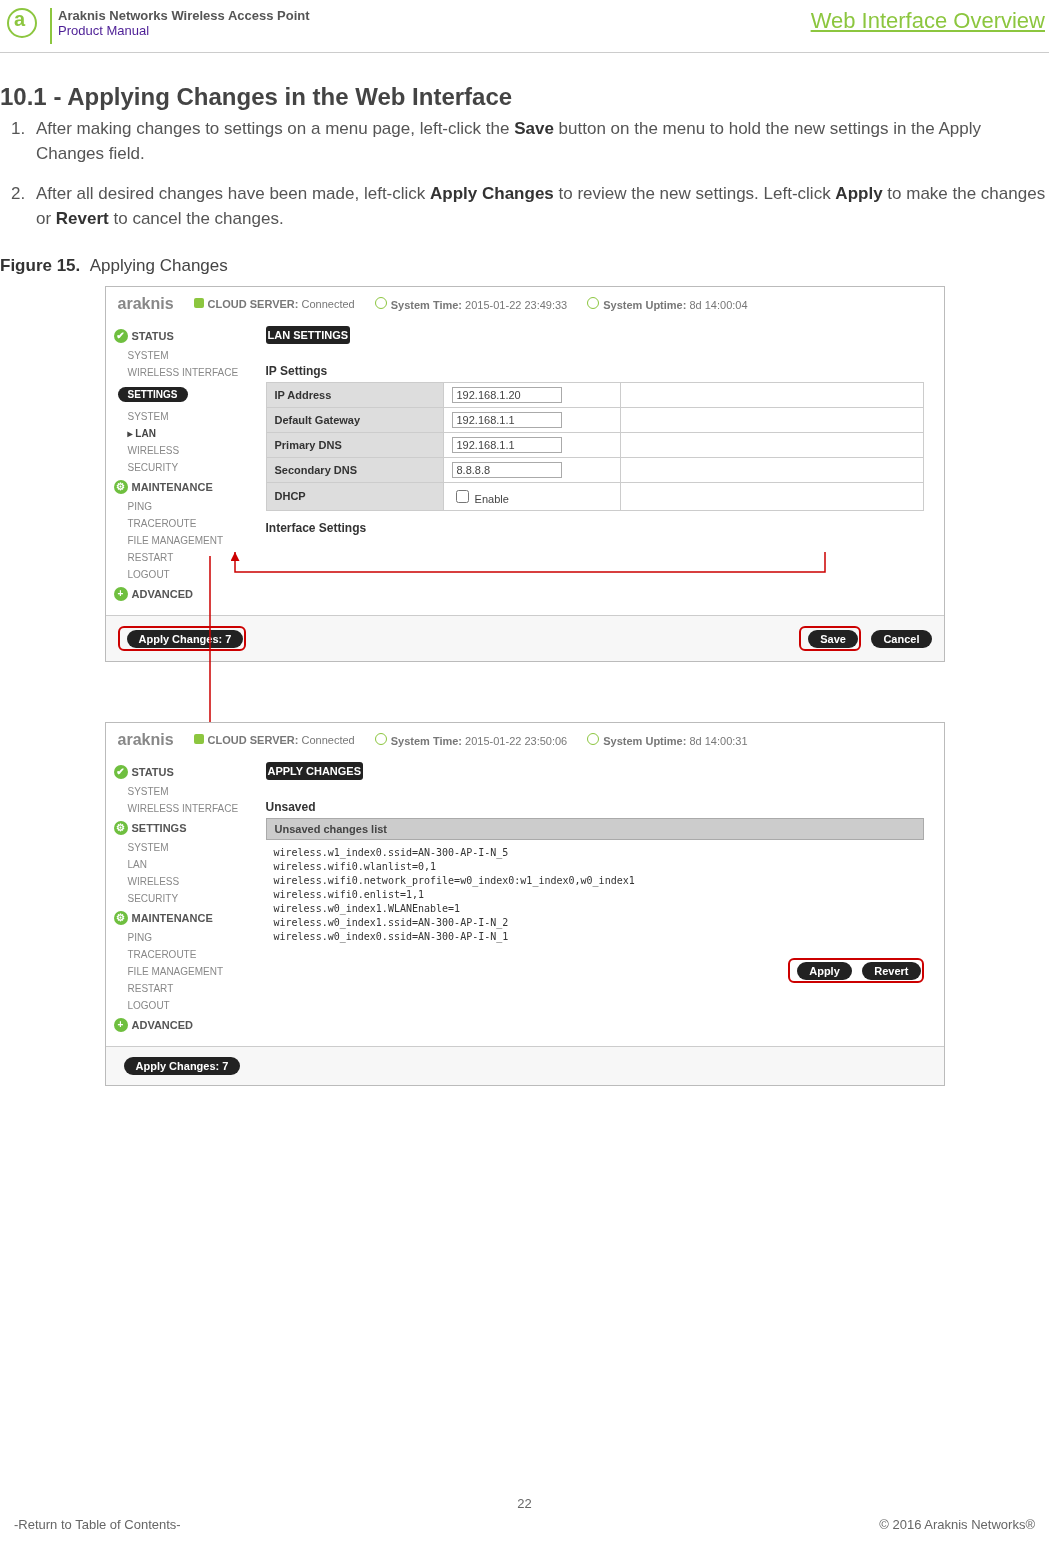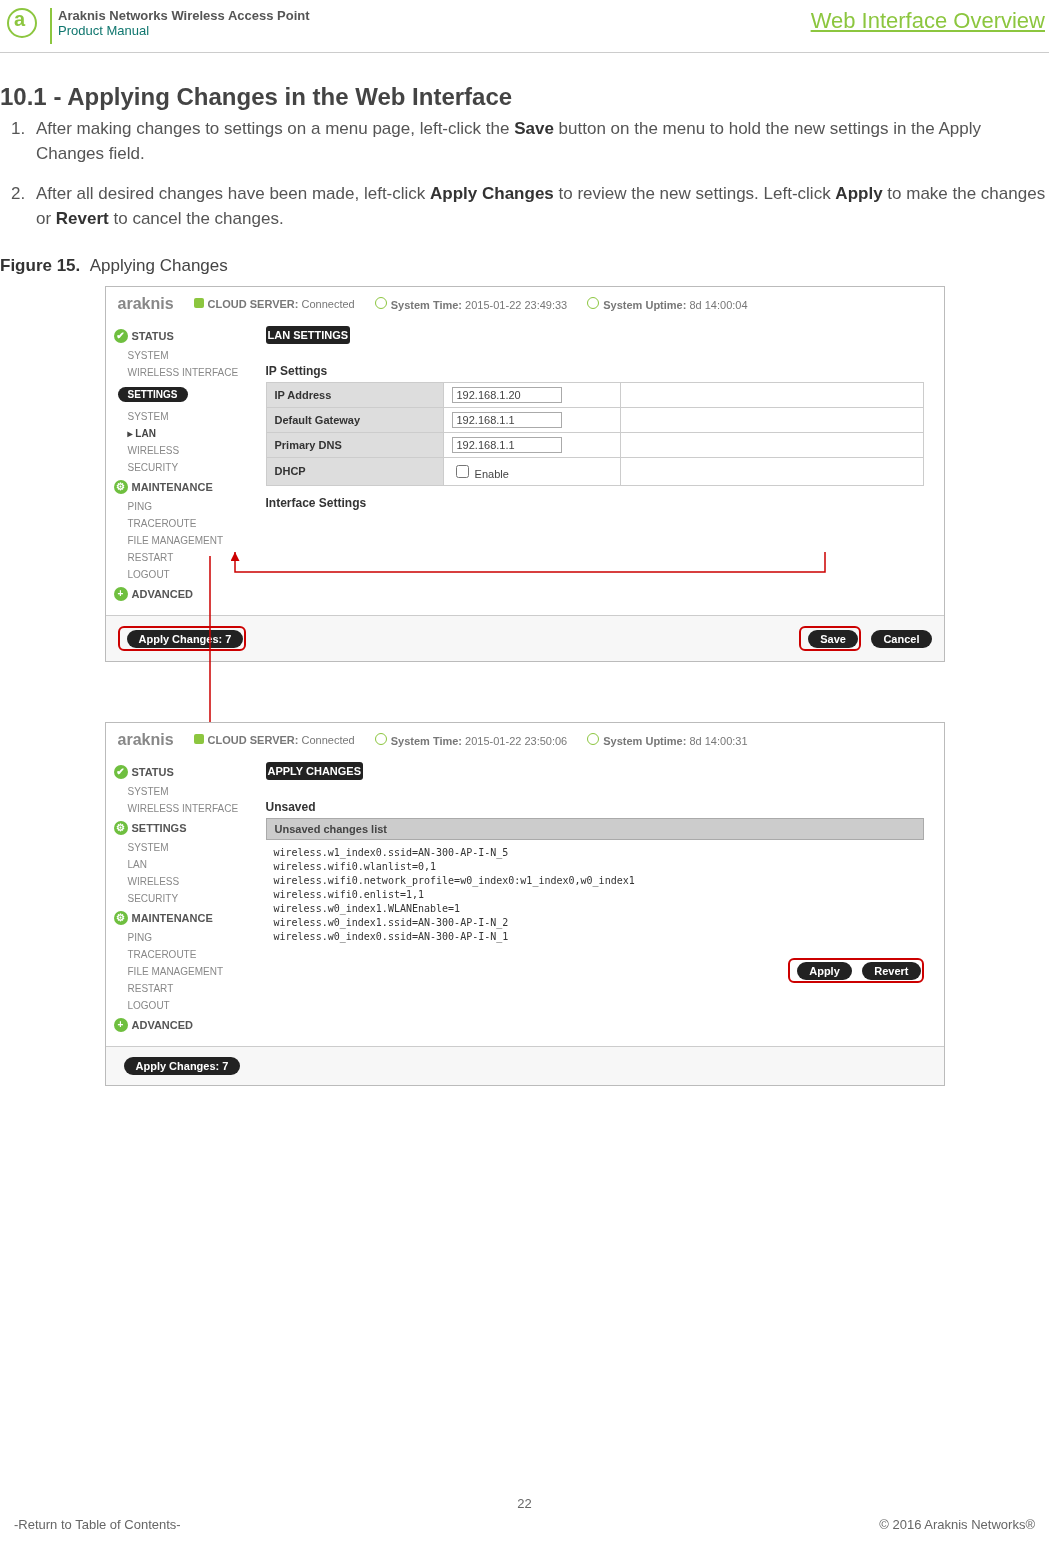--- a/index.html
+++ b/index.html
@@ -4,21 +4,21 @@
 <style>
 html,body{margin:0;padding:0;background:#fff;font-family:Arial,Helvetica,sans-serif;color:#444;}
 .page{width:1049px;margin:0 auto;position:relative;min-height:1546px;box-sizing:border-box;}
 .header{display:flex;align-items:flex-start;padding:8px 0 6px 0;}
 .logo-col{width:44px;display:flex;align-items:center;justify-content:center;}
 .logo{width:26px;height:26px;border:2px solid #8cc63f;border-radius:50%;position:relative;}
 .logo::after{content:"a";position:absolute;top:-2px;left:5px;font-size:20px;color:#8cc63f;font-weight:bold;}
 .vline{width:2px;height:36px;background:#8cc63f;margin:0 6px;}
 .titles{flex:1;}
 .t1{font-size:13px;font-weight:bold;color:#555;}
-.t2{font-size:13px;color:#0f766e;}
+.t2{font-size:13px;color:#4c1d95;}
 .section-link{font-size:22px;color:#8cc63f;text-decoration:underline;margin-left:auto;padding-right:4px;}
 .hr{height:1px;background:#ccc;margin:2px 0 30px 0;}
 h2{font-size:24px;color:#444;margin:0 0 6px 0;font-weight:bold;}
 ol.steps{margin:0 0 24px 0;padding-left:30px;font-size:17px;color:#555;line-height:1.45;}
 ol.steps li{margin-bottom:16px;padding-left:6px;}
 .fig-cap{font-size:17px;color:#444;margin:8px 0 10px 0;}
 .screenshots{width:840px;margin:0 auto;position:relative;}
 .shot{border:1px solid #bbb;background:#fff;margin-bottom:60px;position:relative;}
 .topbar{display:flex;align-items:center;padding:8px 12px;font-size:11px;color:#777;gap:20px;}
 .brand{font-size:16px;color:#888;font-weight:bold;letter-spacing:0;}
@@ -136,20 +136,25 @@
                   <td class="lab">Default Gateway</td>
                   <td class="inp"><span class="inpbox">192.168.1.1</span></td>
                   <td></td>
                 </tr>
         <tr>
                   <td class="lab">Primary DNS</td>
                   <td class="inp"><span class="inpbox">192.168.1.1</span></td>
                   <td></td>
                 </tr>
         <tr>
+                  <td class="lab">Secondary DNS</td>
+                  <td class="inp"><span class="inpbox">8.8.8.8</span></td>
+                  <td></td>
+                </tr>
+        <tr>
                   <td class="lab">DHCP</td>
                   <td class="inp"><input type="checkbox" style=""> <span>Enable</span></td>
                   <td></td>
                 </tr>
       </tbody>
             </table>
       <div class="sec-title">Interface Settings</div>
     </div>
   </div>
   <div class="btnrow">

